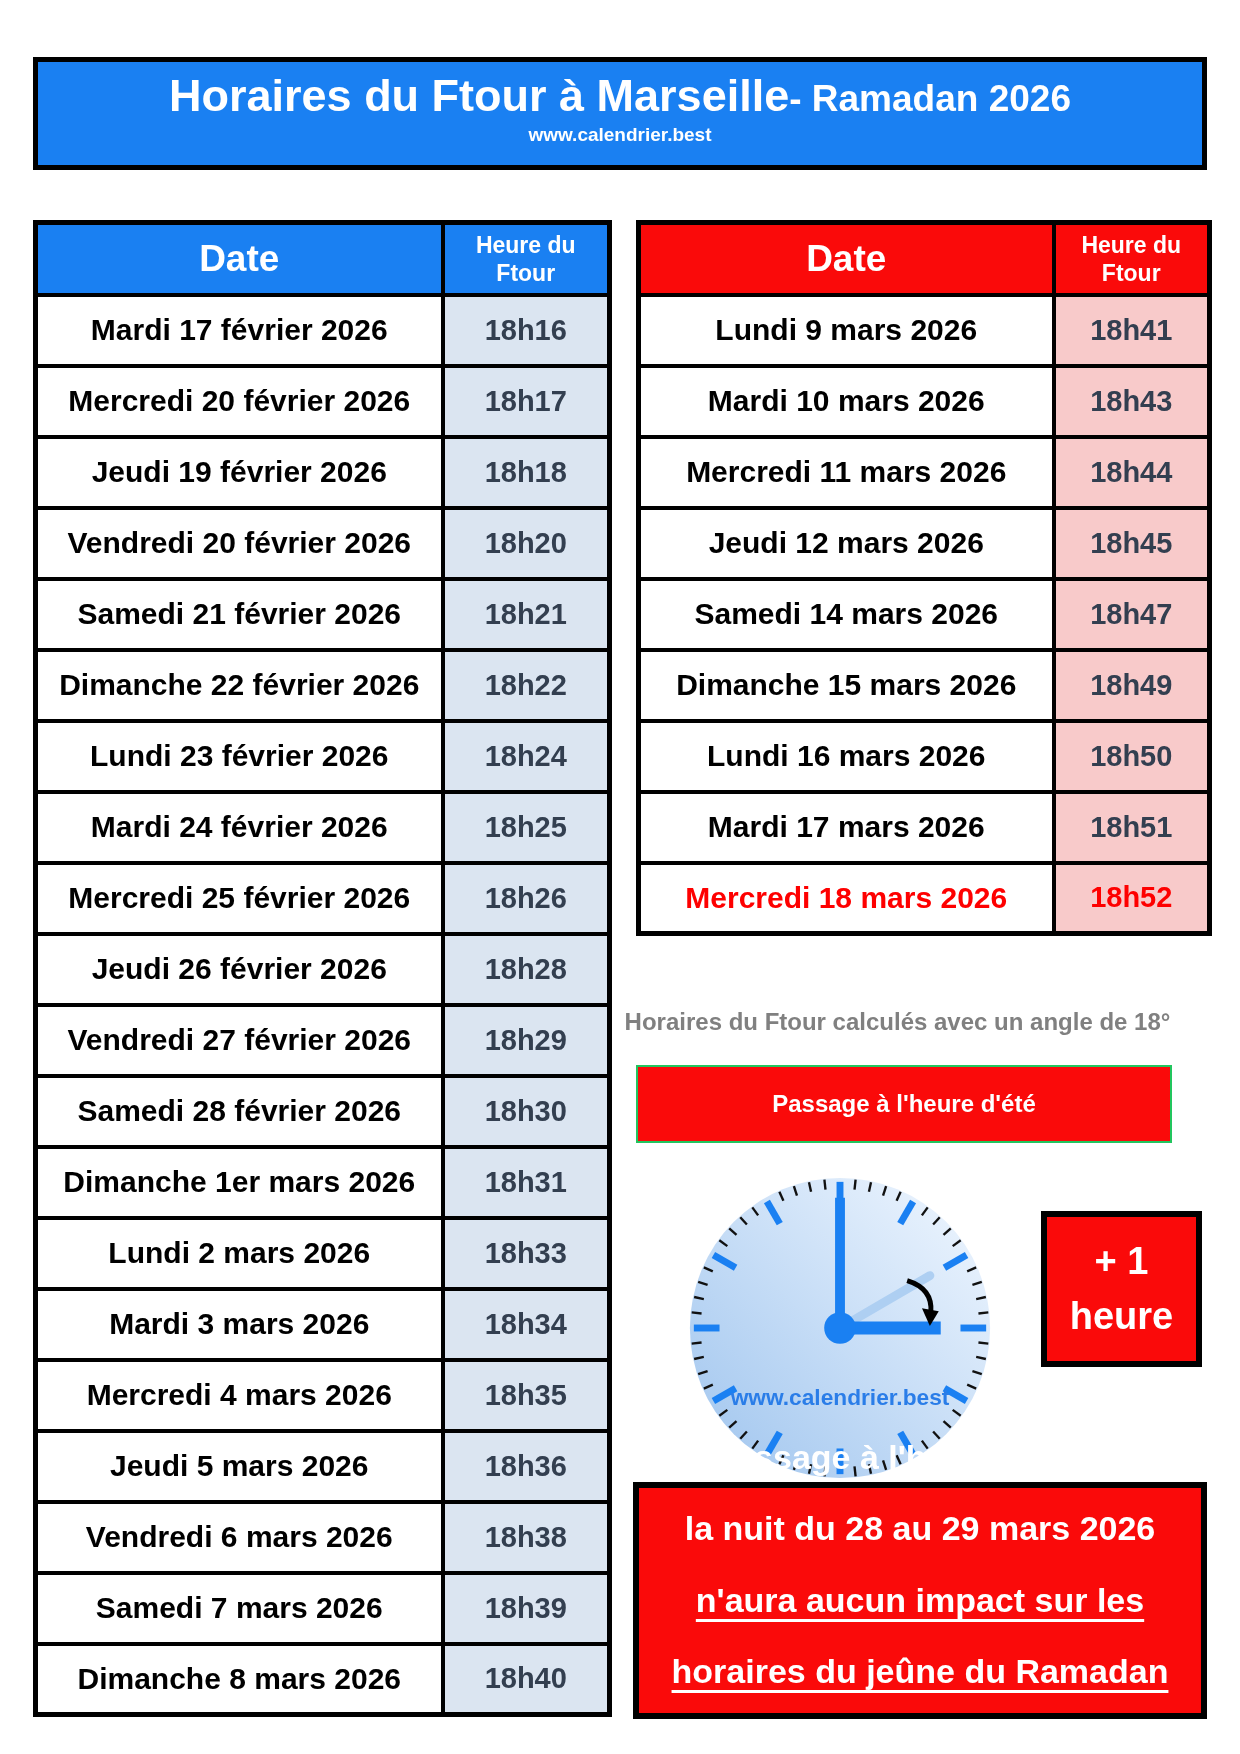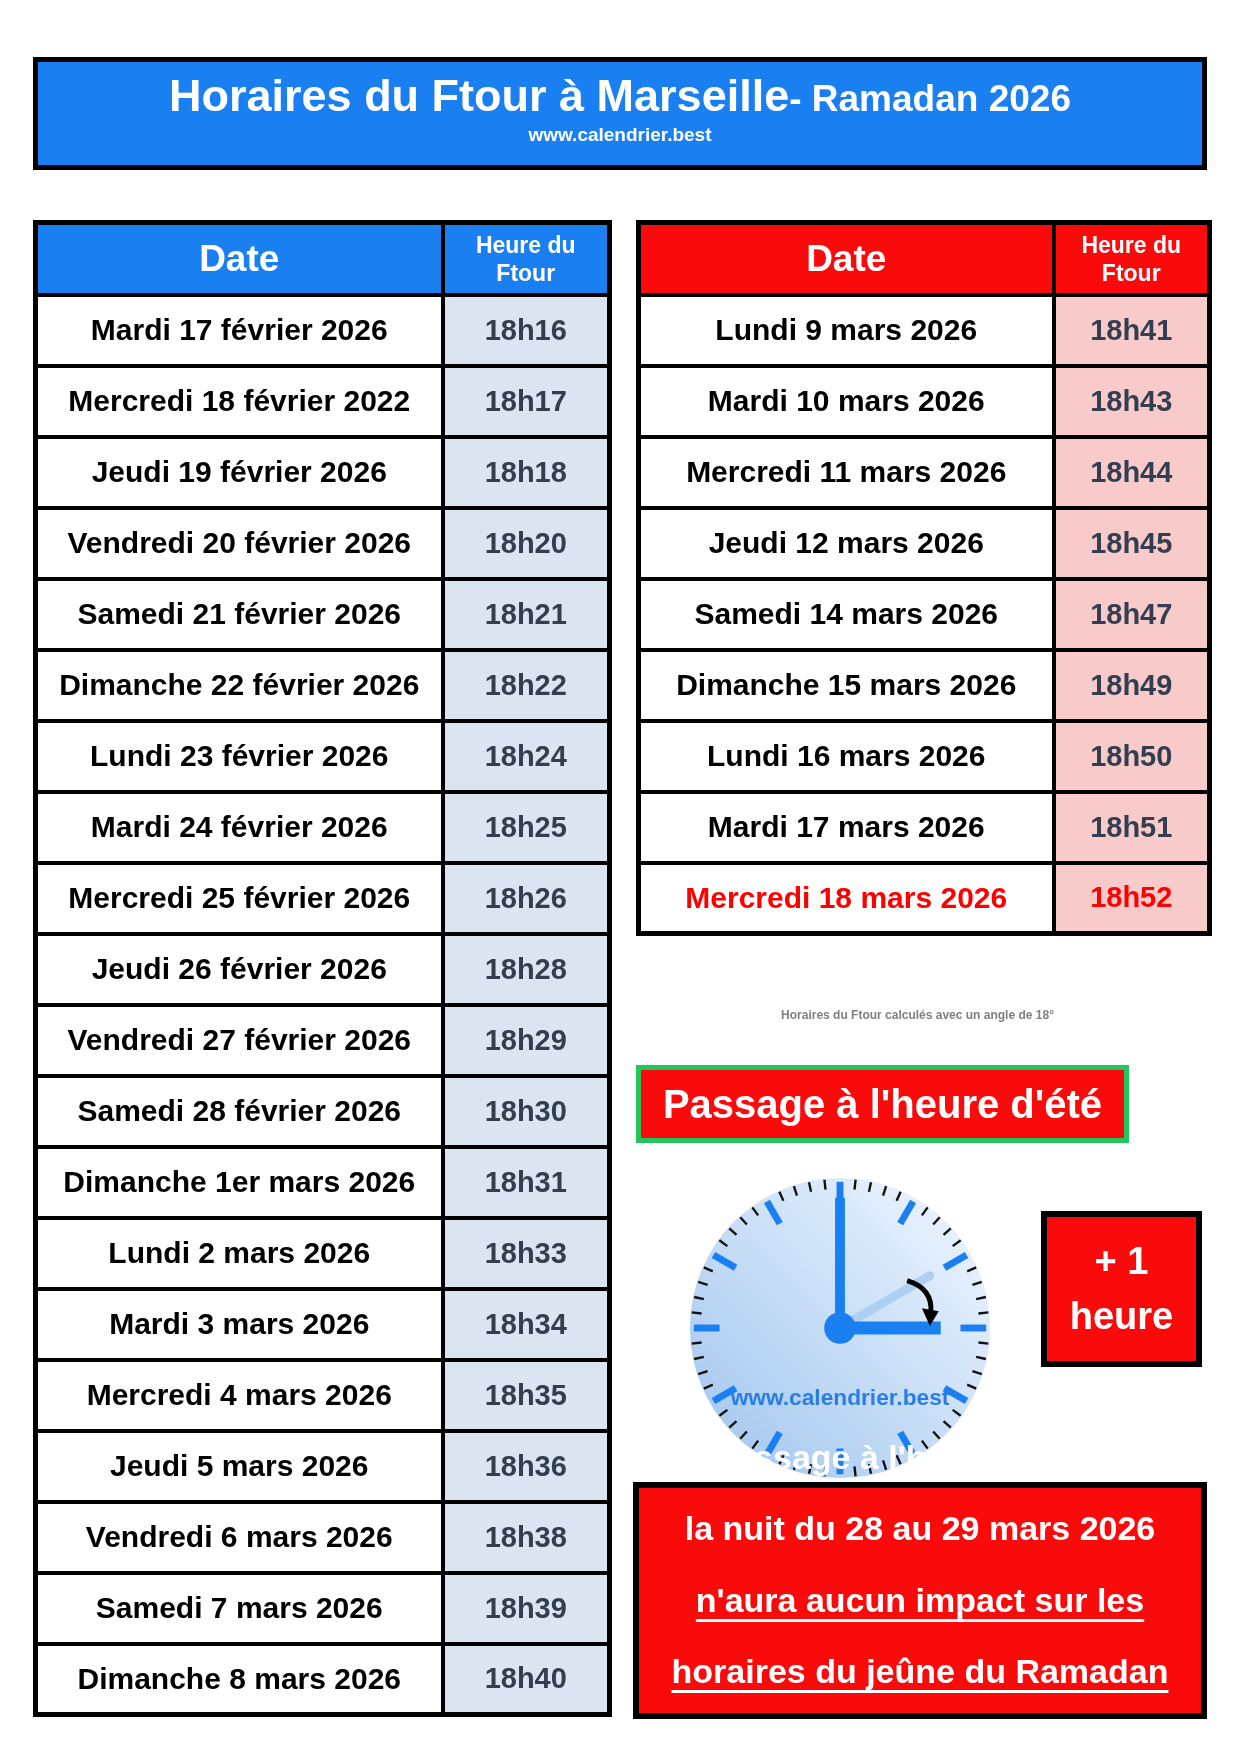--- a/index.html
+++ b/index.html
@@ -28,29 +28,29 @@
   th.time-h{font-size:23px;color:#fff;line-height:1.22;}
   table.left-cal th{background:var(--blue);}
   table.right-cal th{background:var(--red);}
   td.date-cell{background:#fff;color:#000;font-size:30px;}
   td.time-cell{font-size:29px;color:var(--time-text);}
   table.left-cal td.time-cell{background:var(--light-blue-cell);}
   table.right-cal td.time-cell{background:var(--pink-cell);}
   table.right-cal tr.hl td{color:var(--highlight-text);}
   
   .angle-caption{
-    position:absolute;left:632px;top:1008px;width:571px;text-align:center;
-    font-size:12px;color:var(--caption-gray);
+    position:absolute;left:612px;top:1008px;width:571px;text-align:center;
+    font-size:24px;color:var(--caption-gray);
   }
   
   .dst-banner{
-    position:absolute;left:636px;top:1065px;width:493px;height:78px;
-    background:var(--red);border:5px solid #22c55e;box-sizing:border-box;
+    position:absolute;left:636px;top:1065px;width:536px;height:78px;
+    background:var(--red);border:2px solid #22c55e;box-sizing:border-box;
     display:flex;align-items:center;justify-content:center;
-    color:#fff;font-size:40px;
+    color:#fff;font-size:24px;
   }
   
   .clock-svg{position:absolute;left:682px;top:1170px;width:316px;height:316px;}
   
   .plus-box{
     position:absolute;left:1041px;top:1211px;width:161px;height:156px;
     background:var(--red);border:6px solid #000;box-sizing:border-box;
     display:flex;flex-direction:column;align-items:center;justify-content:center;
     color:#fff;font-size:38px;line-height:1.45;
   }
@@ -86,21 +86,21 @@
         <th class="date-h">Date</th>
         <th class="time-h">Heure du Ftour</th>
       </tr>
     </thead>
     <tbody id="left-tbody">
         <tr>
           <td class="date-cell">Mardi 17 février 2026</td>
           <td class="time-cell">18h16</td>
         </tr>
         <tr>
-          <td class="date-cell">Mercredi 18 février 2022</td>
+          <td class="date-cell">Mercredi 20 février 2026</td>
           <td class="time-cell">18h17</td>
         </tr>
         <tr>
           <td class="date-cell">Jeudi 19 février 2026</td>
           <td class="time-cell">18h18</td>
         </tr>
         <tr>
           <td class="date-cell">Vendredi 20 février 2026</td>
           <td class="time-cell">18h20</td>
         </tr>

